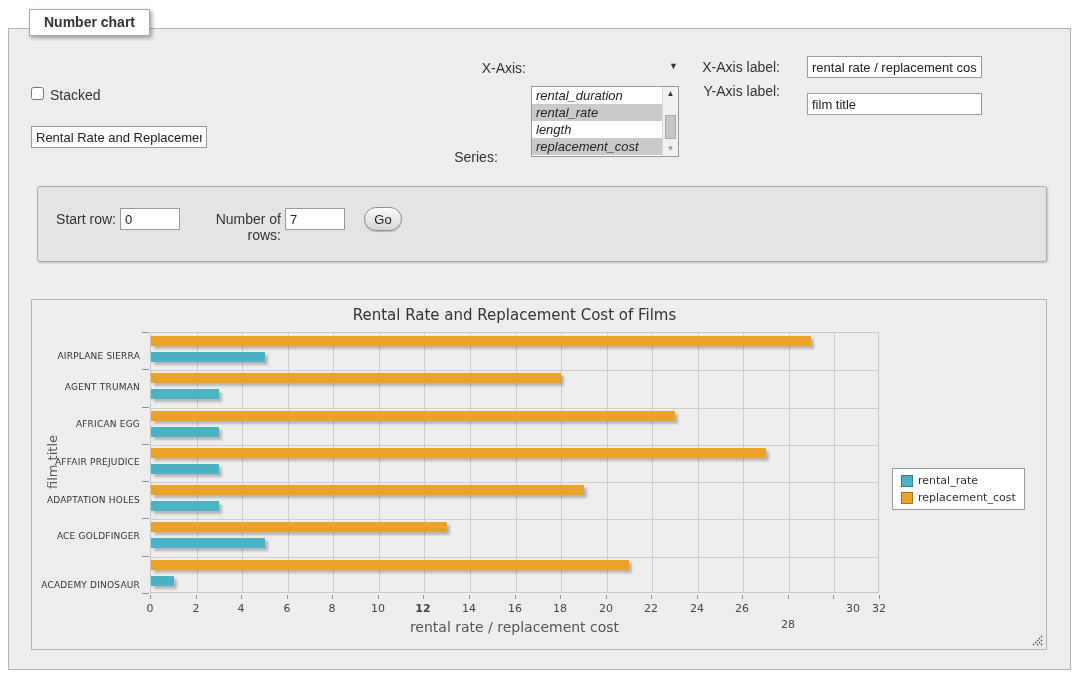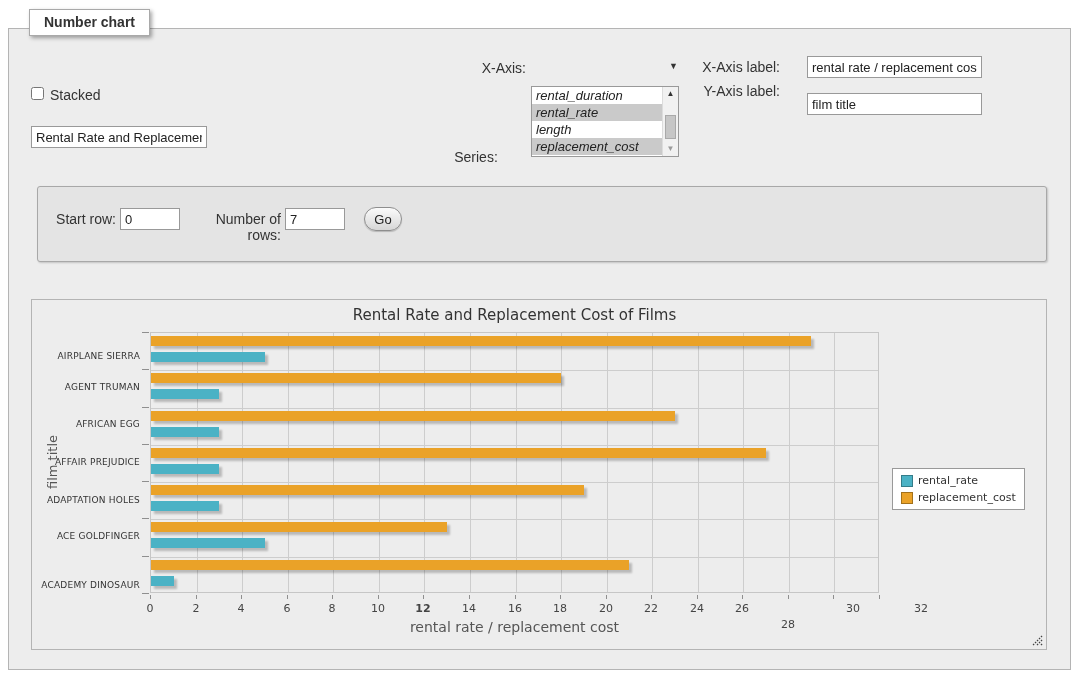--- a/index.html
+++ b/index.html
@@ -207,21 +207,21 @@
       <div class="ticklab-x" style="left: 604px;">22</div>
       <div class="tick-x" style="left: 665px;"></div>
       <div class="ticklab-x" style="left: 650px;">24</div>
       <div class="tick-x" style="left: 710px;"></div>
       <div class="ticklab-x" style="left: 695px;">26</div>
       <div class="tick-x" style="left: 756px;"></div>
       <div class="ticklab-x" style="left: 741px; margin-top: 16px;">28</div>
       <div class="tick-x" style="left: 801px;"></div>
       <div class="ticklab-x" style="left: 806px;">30</div>
       <div class="tick-x" style="left: 847px;"></div>
-      <div class="ticklab-x" style="left: 832px; margin-left: 42px;">32</div>
+      <div class="ticklab-x" style="left: 832px;">32</div>
       <div class="tick-y" style="top: 32px;"></div>
       <div class="tick-y" style="top: 69px;"></div>
       <div class="tick-y" style="top: 107px;"></div>
       <div class="tick-y" style="top: 144px;"></div>
       <div class="tick-y" style="top: 181px;"></div>
       <div class="tick-y" style="top: 218px;"></div>
       <div class="tick-y" style="top: 256px;"></div>
       <div class="tick-y" style="top: 293px;"></div>
       <div class="cat-label" style="top: 51px;">AIRPLANE SIERRA</div>
       <div class="cat-label" style="top: 82px;">AGENT TRUMAN</div>

